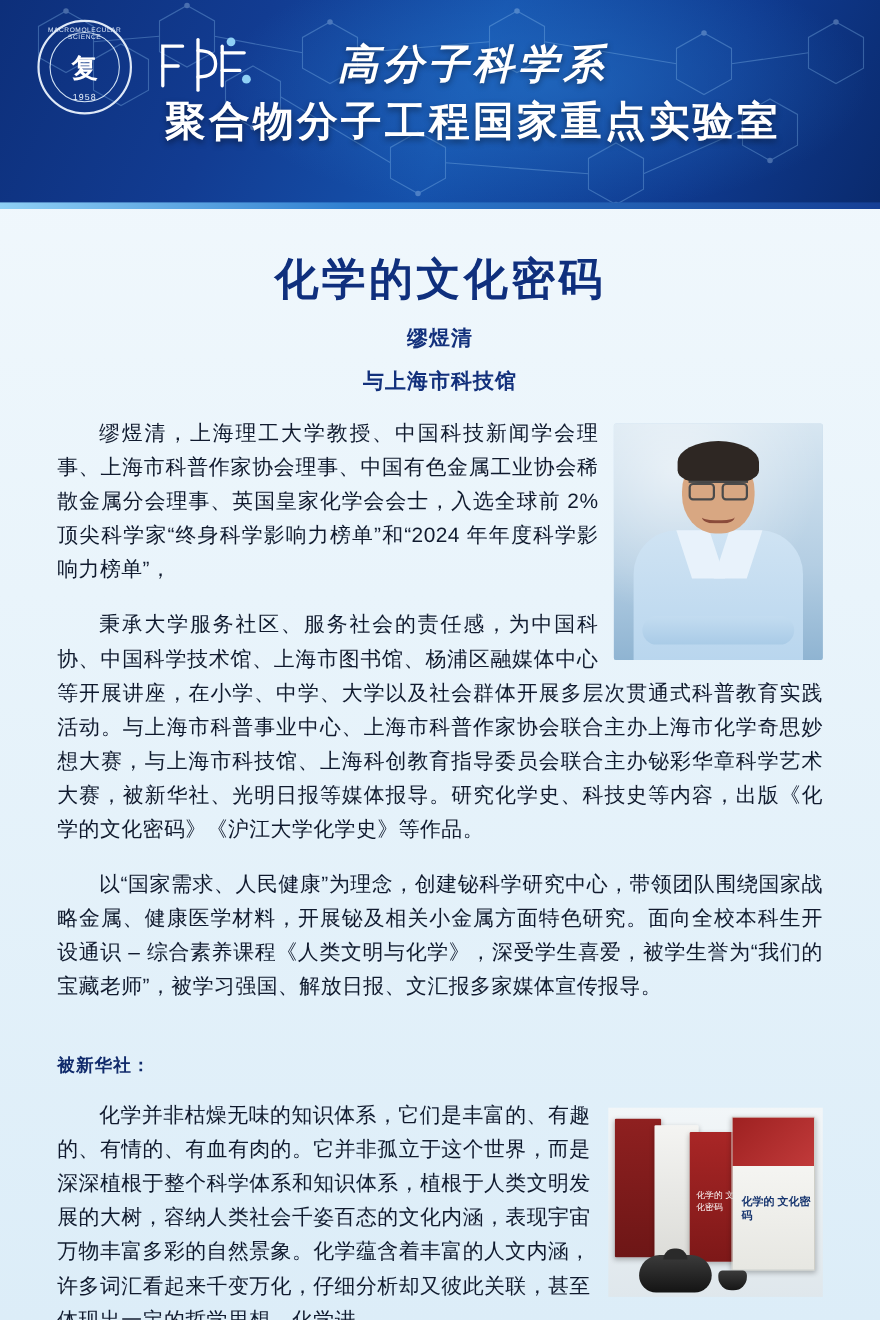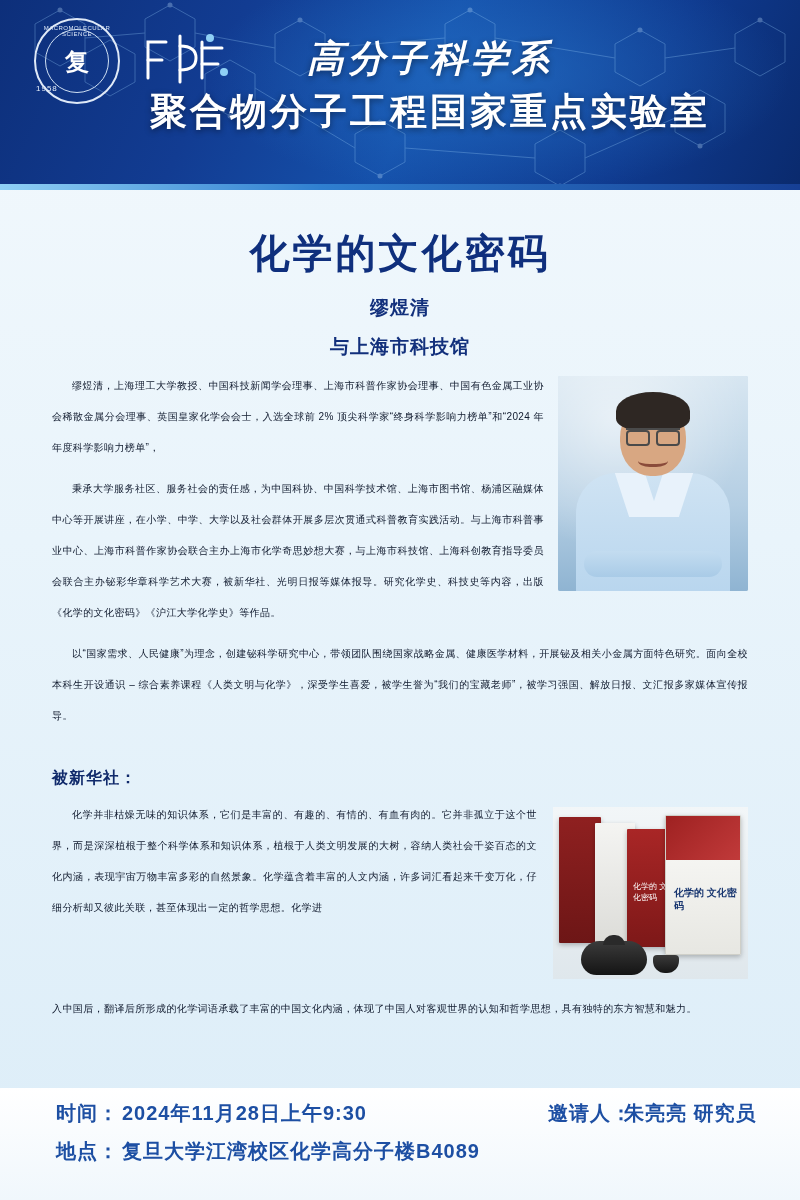--- a/index.html
+++ b/index.html
@@ -88,21 +88,21 @@
     text-align: center;
     color: #ffffff;
     font-size: 24px;
     font-family: "DejaVu Serif", serif;
     font-weight: bold;
   }
   .logo-seal .seal-year {
     position: absolute;
     left: 0; right: 0;
     bottom: 9px;
-    text-align: left;
+    text-align: center;
     color: #e7f0fb;
     font-size: 8px;
     letter-spacing: 1px;
   }
   .logo-seal .seal-arc {
     position: absolute;
     left: 0; right: 0;
     top: 5px;
     text-align: center;
     color: #dce8f8;
@@ -238,21 +238,21 @@
   .portrait .arms {
     position: absolute;
     left: 26px; bottom: 14px;
     width: 138px; height: 26px;
     border-radius: 14px;
     background: linear-gradient(180deg, #c3dcf0 0%, #a9cbe7 100%);
   }
 
   .para {
     color: #101a2e;
-    font-size: 10px;
+    font-size: 19px;
     line-height: 31px;
     text-align: justify;
     text-indent: 2em;
     letter-spacing: 0.4px;
   }
   .para.no-indent { text-indent: 0; }
 
   .abstract-block {
     position: relative;
     margin-top: 6px;
@@ -472,21 +472,13 @@
         <div class="teapot"></div>
         <div class="teapot-lid"></div>
         <div class="cup"></div>
       </div>
       <p class="para">化学并非枯燥无味的知识体系，它们是丰富的、有趣的、有情的、有血有肉的。它并非孤立于这个世界，而是深深植根于整个科学体系和知识体系，植根于人类文明发展的大树，容纳人类社会千姿百态的文化内涵，表现宇宙万物丰富多彩的自然景象。化学蕴含着丰富的人文内涵，许多词汇看起来千变万化，仔细分析却又彼此关联，甚至体现出一定的哲学思想。化学进</p>
       <div style="clear:both"></div>
       <p class="para no-indent">入中国后，翻译后所形成的化学词语承载了丰富的中国文化内涵，体现了中国人对客观世界的认知和哲学思想，具有独特的东方智慧和魅力。</p>
     </div>
   </div>
 
-  <div class="footer">
-    <div class="footer-line ft-time-label">时间：</div>
-    <div class="footer-line ft-time-value">2024年11月28日上午9:30</div>
-    <div class="footer-line ft-host-label">邀请人：</div>
-    <div class="footer-line ft-host-value">朱亮亮 研究员</div>
-    <div class="footer-line ft-place-label">地点：</div>
-    <div class="footer-line ft-place-value">复旦大学江湾校区化学高分子楼B4089</div>
-  </div>
 </div>
 
 </body></html>

